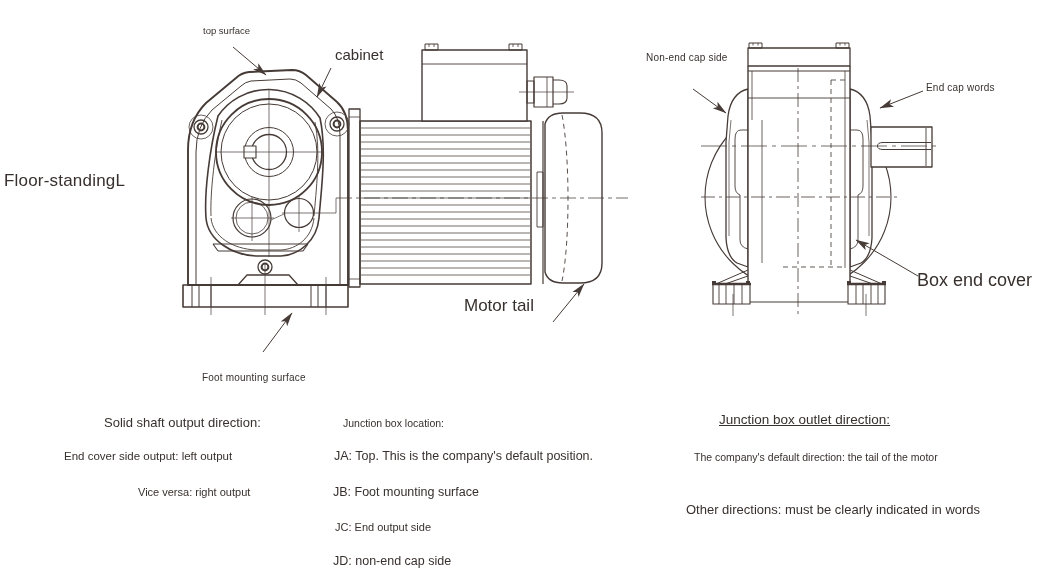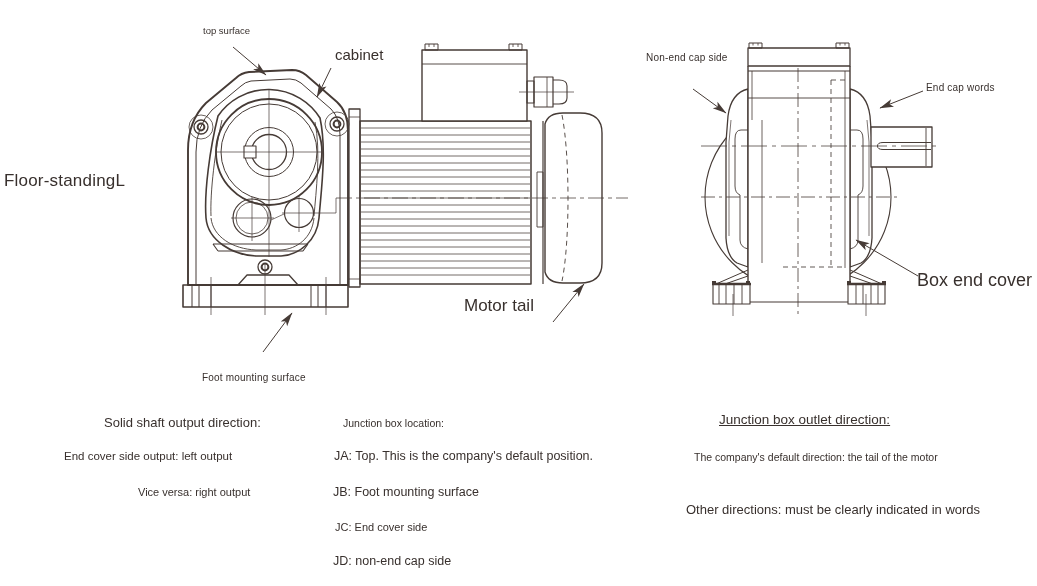--- a/index.html
+++ b/index.html
@@ -202,21 +202,21 @@
   <div>
     <div class="lbl n-h1" style="left:104px;top:416px;">Solid shaft output direction:</div>
     <div class="lbl n-l1" style="left:64px;top:450px;">End cover side output: left output</div>
     <div class="lbl n-l2" style="left:138px;top:486px;">Vice versa: right output</div>
   </div>
 
   <div>
     <div class="lbl n-h2" style="left:343px;top:417px;">Junction box location:</div>
     <div class="lbl n-ja" style="left:334px;top:449px;">JA: Top. This is the company's default position.</div>
     <div class="lbl n-ja" style="left:333px;top:485px;">JB: Foot mounting surface</div>
-    <div class="lbl n-jc" style="left:335px;top:521px;">JC: End cover side</div>
+    <div class="lbl n-jc" style="left:335px;top:521px;">JC: End output side</div>
     <div class="lbl n-ja" style="left:333px;top:554px;text-align:right;">JD: non-end cap side</div>
   </div>
 
   <div>
     <div class="lbl n-h3" style="left:719px;top:412px;text-decoration:underline;">Junction box outlet direction:</div>
     <div class="lbl n-r1" style="left:694px;top:451px;">The company's default direction: the tail of the motor</div>
     <div class="lbl n-r2" style="left:686px;top:483px;margin-top:20px;">Other directions: must be clearly indicated in words</div>
   </div>
 
 </div>

